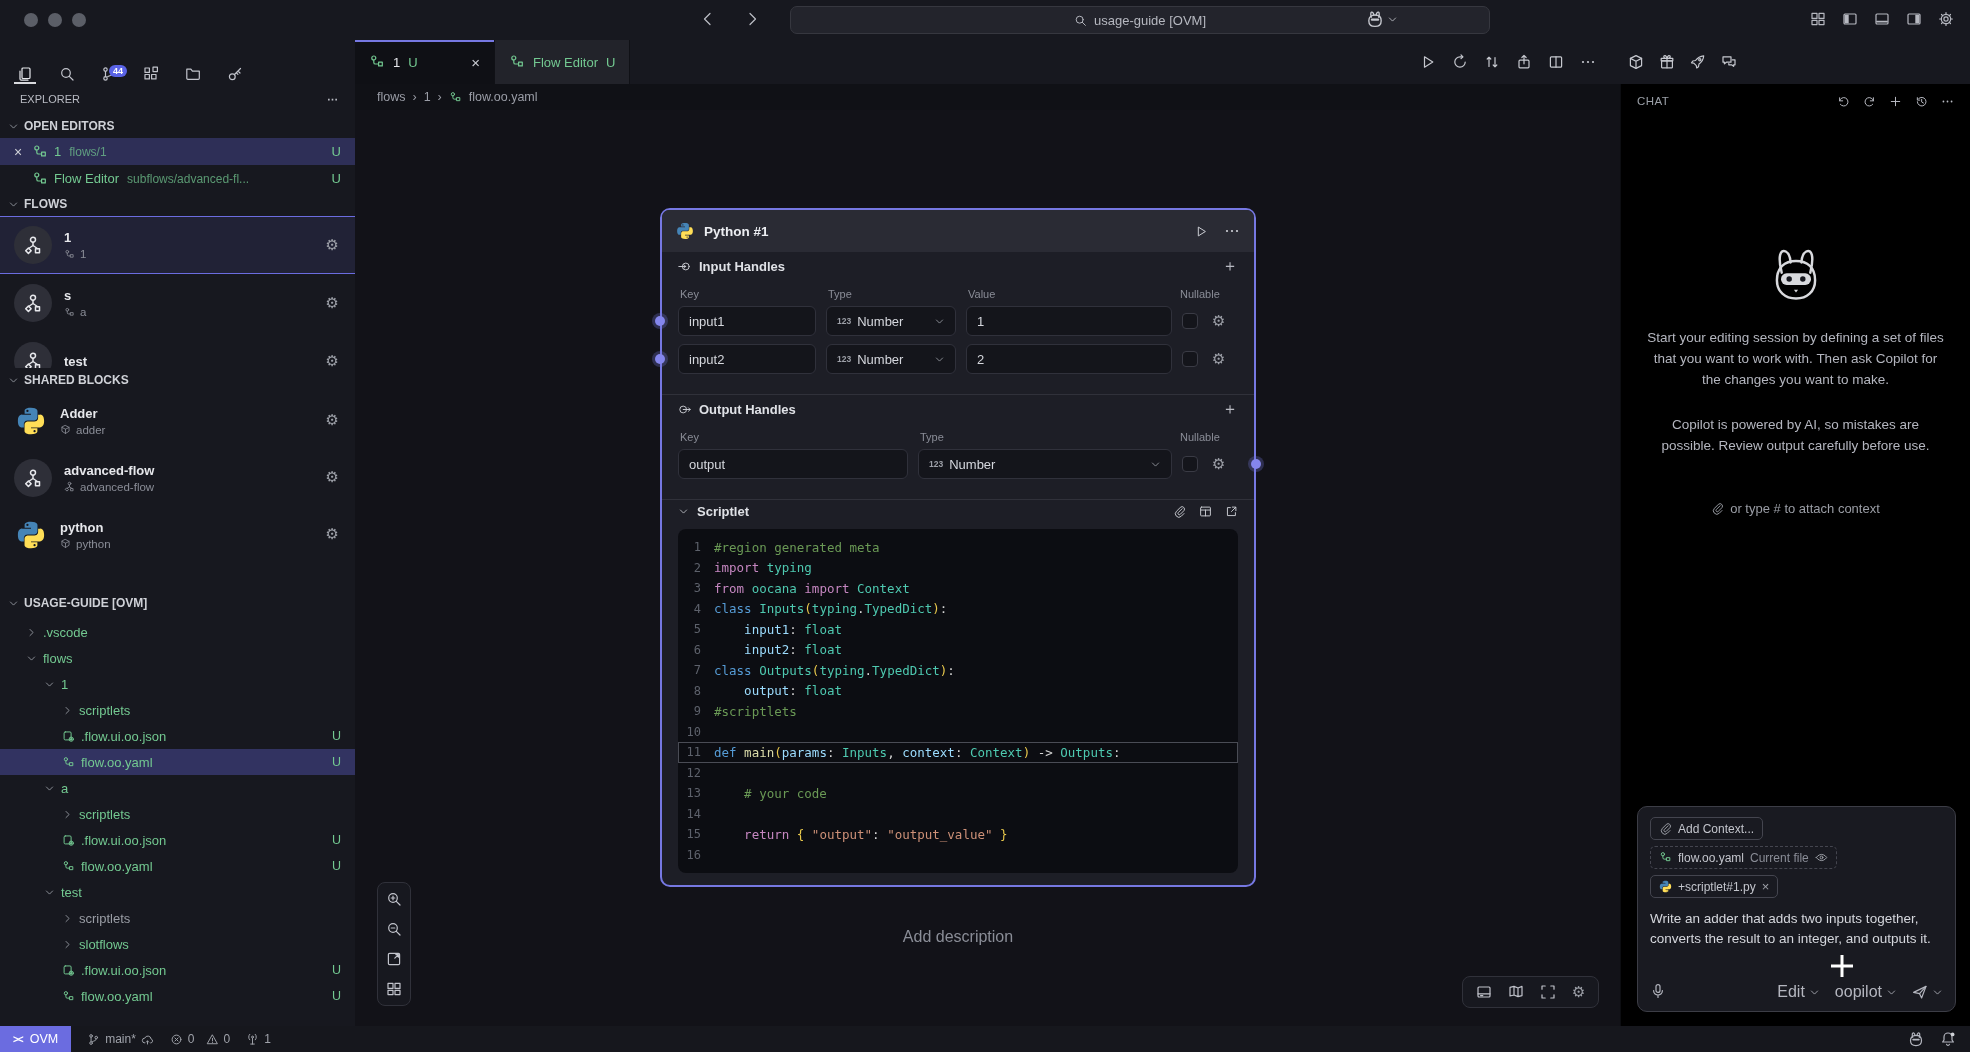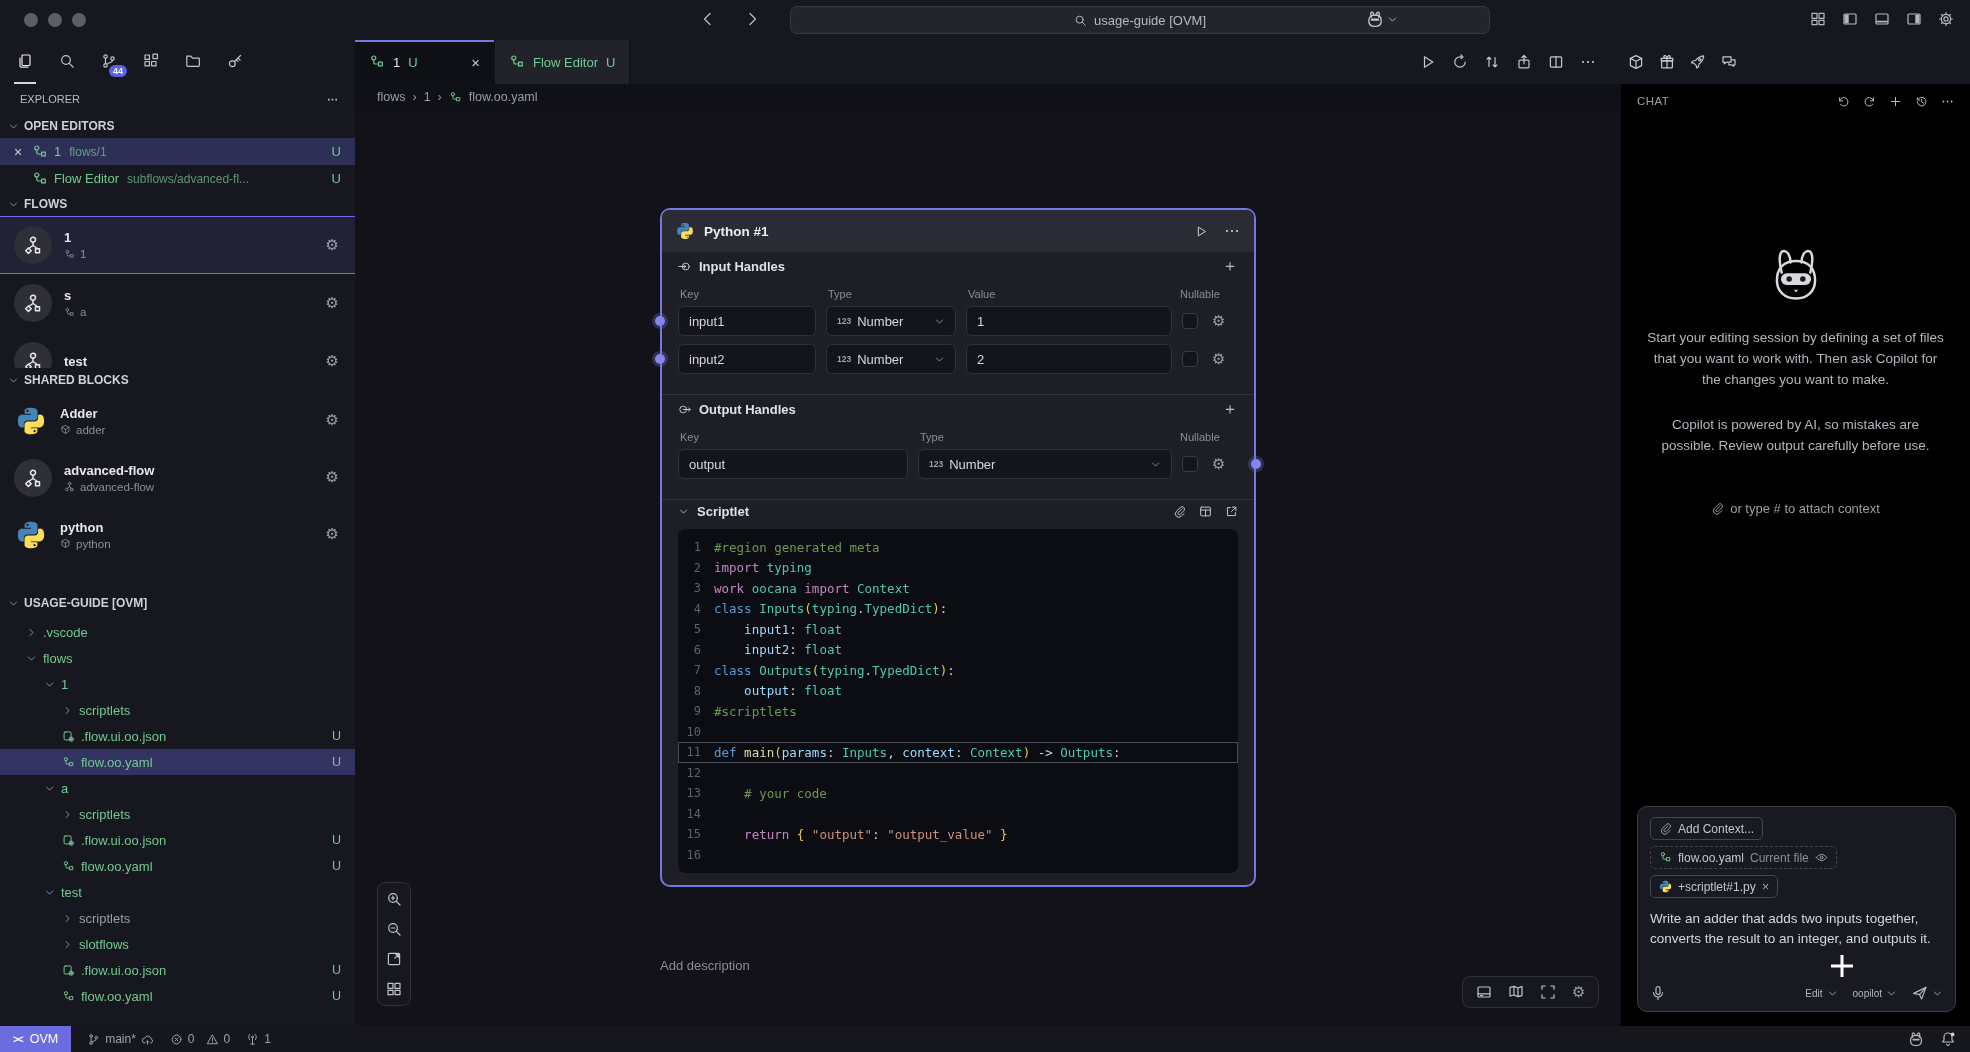--- a/index.html
+++ b/index.html
@@ -16,21 +16,21 @@
   .titlebar{position:absolute;left:0;top:0;right:0;height:40px;background:#17181f}
   .lights{position:absolute;left:24px;top:13px;display:flex;gap:10px}
   .light{width:14px;height:14px;border-radius:50%;background:#5b5e67}
   .nav-arrows{position:absolute;left:700px;top:11px;display:flex;gap:28px;color:#bcbec6}
   .searchbox{position:absolute;left:790px;top:6px;width:700px;height:28px;background:#23242c;border:1px solid #36373f;border-radius:7px;display:flex;align-items:center;justify-content:center;gap:7px;color:#b6b8c0;font-size:13px}
   .tb-bunny{position:absolute;left:1366px;top:10px;display:flex;align-items:center;gap:3px;color:#c6c8cf}
   .tb-right{position:absolute;right:16px;top:11px;display:flex;gap:16px;color:#b6b8c0;align-items:center}
   
   .toolbar{position:absolute;left:0;top:40px;right:0;height:44px;background:#17181f}
   .activity{position:absolute;left:14px;top:0;height:44px;display:flex;gap:20px;align-items:stretch;color:#c2c4cc}
-  .act-item{position:relative;display:flex;align-items:center;border-bottom:2px solid transparent;padding:0 3px}
+  .act-item{position:relative;display:flex;align-items:flex-end;border-bottom:2px solid transparent;padding:0 3px}
   .act-item.active{border-color:#d8d9de;color:#e8e9ee}
   .act-badge{position:absolute;bottom:5px;right:-7px;background:#5a63e6;color:#fff;font-size:9px;border-radius:9px;padding:1px 4px;font-weight:700}
   .tabs{position:absolute;left:355px;top:0;height:44px;display:flex}
   .tab{display:flex;align-items:center;gap:8px;padding:0 14px;height:100%;font-size:13px;background:#22232a;color:#73c991;border-right:1px solid #101116}
   .tab .ic{color:#73c991}
   .tab.active{background:#0f1015;box-shadow:inset 0 2px 0 #7678e2;color:#e6e7ec}
   .tab .u{color:#73c991}
   .tab .x{color:#c9cbd2;font-size:15px;margin-left:6px;line-height:1}
   .tab.active{min-width:140px}
   .tb-actions{position:absolute;left:1420px;top:0;height:44px;display:flex;gap:16px;align-items:center;color:#c6c8cf}
@@ -96,42 +96,42 @@
   .dot-l,.dot-r{position:absolute;width:10px;height:10px;border-radius:50%;background:#8486ec;box-shadow:0 0 0 3px rgba(120,122,226,.28);top:50%;margin-top:-5px}
   .dot-l{left:-23px}.dot-r{right:-23px}
   .scrip-acts{margin-left:auto;display:flex;gap:13px;color:#b9bbc3;align-items:center}
   .codeblock{margin-top:10px;background:#0c0d12;border-radius:8px;padding:8px 0;font-family:"DejaVu Sans Mono",monospace;font-size:12.5px}
   .cl{display:flex;height:20.5px;align-items:center}
   .cl .ln{width:36px;text-align:right;padding-right:13px;color:#5d616b;font-size:12px;flex:none}
   .cl .cd{white-space:pre}
   .cl.current{box-shadow:inset 0 0 0 1px #4a4c55}
   .tk-c{color:#6a9955}.tk-k{color:#c586c0}.tk-kb{color:#569cd6}.tk-t{color:#4ec9b0}
   .tk-v{color:#9cdcfe}.tk-f{color:#dcdcaa}.tk-s{color:#ce9178}.tk-b{color:#e8c84c}.tk-p{color:#d4d4d4}
-  .add-desc{position:absolute;left:305px;top:848px;width:596px;text-align:left;color:#8a8d97;font-size:13px}
+  .add-desc{position:absolute;left:305px;top:818px;width:596px;text-align:center;color:#8a8d97;font-size:16px}
   .ftl{position:absolute;left:22px;top:772px;width:34px;border:1px solid #30313a;background:#17181f;border-radius:8px;display:flex;flex-direction:column;align-items:center;padding:8px 0;gap:14px;color:#c2c4cc}
   .ftr{position:absolute;left:1107px;top:866px;height:32px;border:1px solid #30313a;background:#17181f;border-radius:8px;display:flex;align-items:center;gap:16px;padding:0 13px;color:#c2c4cc}
   
   .chat{position:absolute;right:0;top:84px;width:350px;bottom:26px;background:#000000;border-left:1px solid #0c0d11}
   .chat-head{height:34px;display:flex;align-items:center;padding:0 16px;color:#9ba0a8;font-size:11.5px;letter-spacing:.4px}
   .chat-head-icons{margin-left:auto;display:flex;gap:13px;color:#b9bbc3;align-items:center}
   .chat-body{text-align:center;padding:0 24px}
   .mascot{margin:126px auto 0;width:66px;height:60px;color:#d8d9dd}
   .mascot svg{width:100%;height:100%}
   .chat-title{font-size:25px;color:#e8e9ed;margin-top:14px;font-weight:600}
   .chat-p{color:#b4b6bf;font-size:13.5px;line-height:1.55;margin:24px auto 0;max-width:302px}
   .chat-hint{margin-top:44px;color:#9a9da5;font-size:13px;display:flex;justify-content:center;gap:6px;align-items:center}
   .chat-input{position:absolute;left:16px;right:14px;bottom:14px;height:206px;border:1px solid #3c3d46;border-radius:10px;background:#191a21;padding:10px 12px;display:flex;flex-direction:column;align-items:flex-start}
   .chip{display:inline-flex;align-items:center;gap:6px;border:1px solid #44454f;border-radius:5px;padding:0 8px;font-size:12px;color:#c3c5cc;margin-bottom:6px;height:23px}
   .chip.dashed{border-style:dashed}
   .chip .sub{color:#8a8d97}
   .chip .x{color:#9da0a8;font-size:13px}
   .chip .ic{color:#9da0a8}
   .chip .ic-flow{color:#73c991}
   .chat-msg{font-size:13.5px;color:#d5d7dd;line-height:1.5;margin-top:5px;text-align:left}
-  .chat-bottom{margin-top:auto;display:flex;align-items:center;width:100%;color:#b4b6bf;font-size:10px}
+  .chat-bottom{margin-top:auto;display:flex;align-items:flex-start;width:100%;color:#b4b6bf;font-size:16px}
   .cb-right{margin-left:auto;display:flex;gap:15px;align-items:center}
   .cb-item{display:flex;align-items:center;gap:4px}
   .cursor{position:absolute;left:207px;top:868px;width:28px;height:28px;pointer-events:none;z-index:50}
   
   .statusbar{position:absolute;left:0;bottom:0;right:0;height:26px;background:#16171d;display:flex;align-items:center;color:#9fa2aa;font-size:12px}
   .sb-badge{height:100%;background:#6b6ce0;color:#fff;display:flex;align-items:center;gap:7px;padding:0 13px;font-size:12.5px}
   .sb-remote{font-weight:700;font-size:10px;letter-spacing:-1px}
   .sb-item{display:flex;align-items:center;gap:5px;margin-left:16px}
   .sb-right{margin-left:auto;display:flex;gap:16px;margin-right:14px;align-items:center;color:#b4b6bf}
 </style>
@@ -877,21 +877,21 @@
               <div class="cl">
                 <span class="ln">1</span>
                 <span class="cd"><span class="tk-c">#region generated meta</span></span>
               </div>
               <div class="cl">
                 <span class="ln">2</span>
                 <span class="cd"><span class="tk-k">import</span><span class="tk-p"> </span><span class="tk-t">typing</span></span>
               </div>
               <div class="cl">
                 <span class="ln">3</span>
-                <span class="cd"><span class="tk-k">work</span><span class="tk-p"> </span><span class="tk-t">oocana</span><span class="tk-p"> </span><span class="tk-k">import</span><span class="tk-p"> </span><span class="tk-t">Context</span></span>
+                <span class="cd"><span class="tk-k">from</span><span class="tk-p"> </span><span class="tk-t">oocana</span><span class="tk-p"> </span><span class="tk-k">import</span><span class="tk-p"> </span><span class="tk-t">Context</span></span>
               </div>
               <div class="cl">
                 <span class="ln">4</span>
                 <span class="cd"><span class="tk-kb">class</span><span class="tk-p"> </span><span class="tk-t">Inputs</span><span class="tk-b">(</span><span class="tk-t">typing</span><span class="tk-p">.</span><span class="tk-t">TypedDict</span><span class="tk-b">)</span><span class="tk-p">:</span></span>
               </div>
               <div class="cl">
                 <span class="ln">5</span>
                 <span class="cd"><span class="tk-p">    </span><span class="tk-v">input1</span><span class="tk-p">:</span><span class="tk-p"> </span><span class="tk-t">float</span></span>
               </div>
               <div class="cl">

